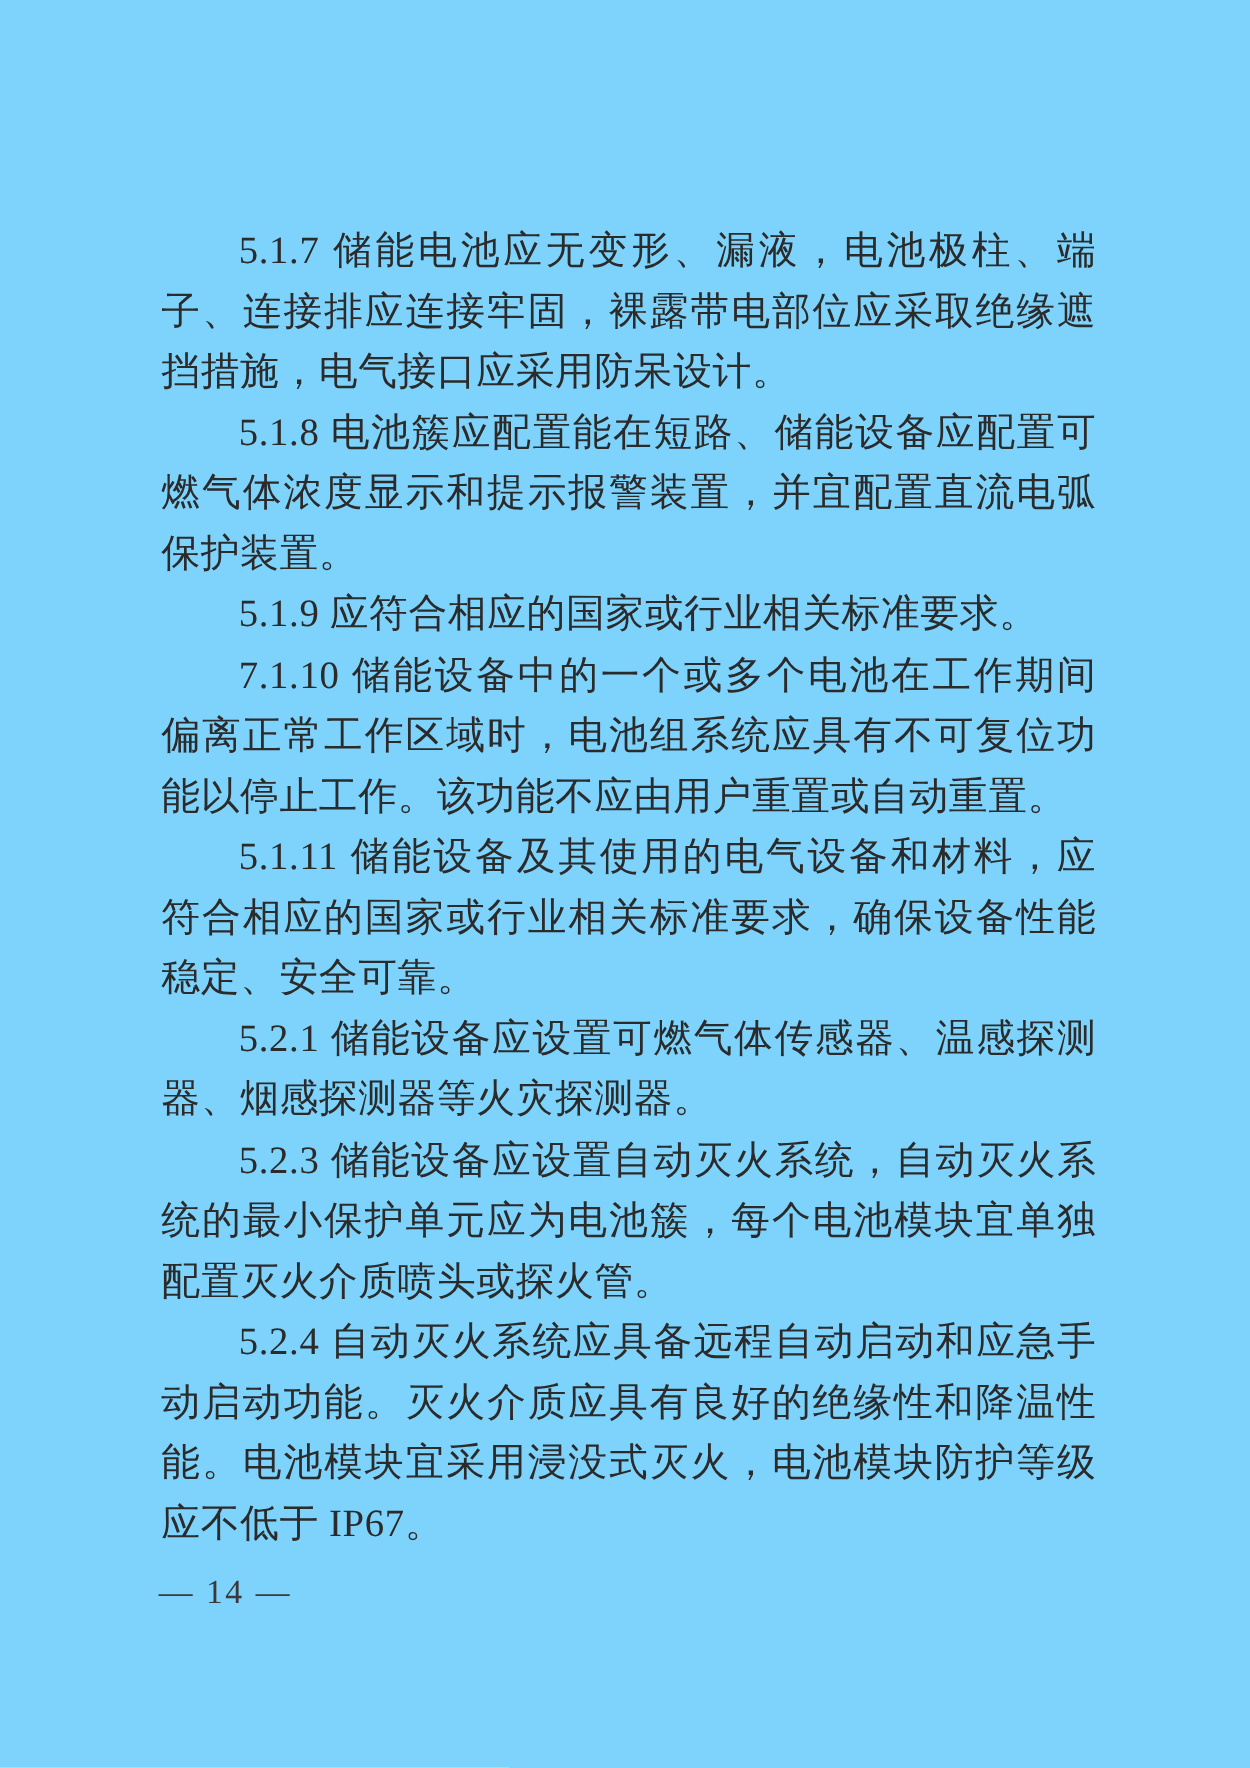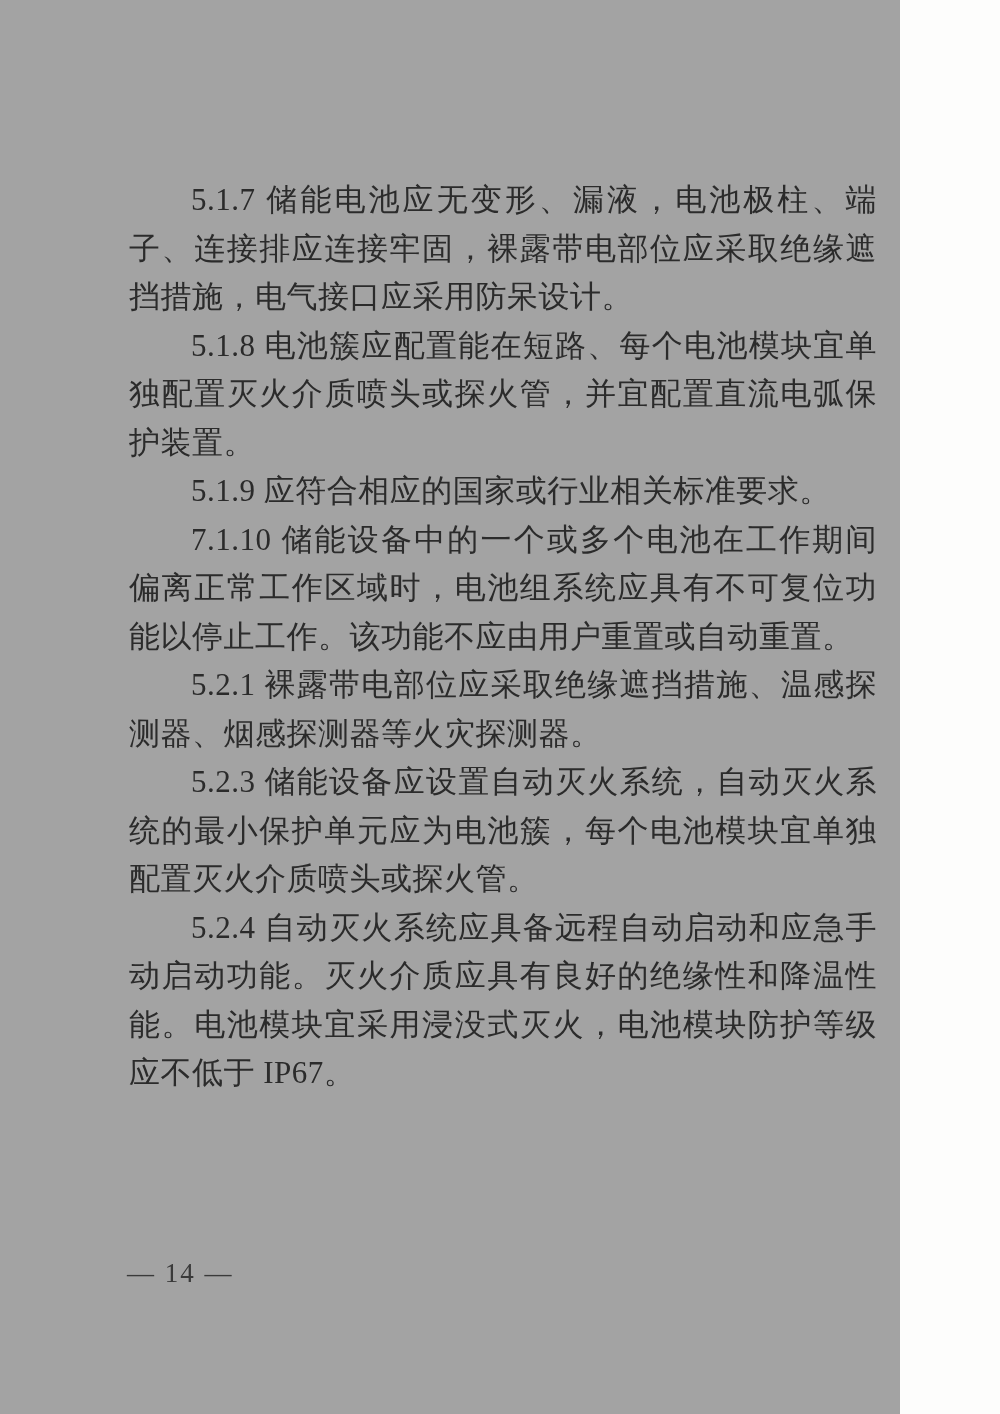--- a/index.html
+++ b/index.html
@@ -8,23 +8,23 @@
   }
   body {
     width: 1000px;
     height: 1414px;
     background: #fdfdfc;
     font-family: "Liberation Serif", "DejaVu Serif", serif;
     overflow: hidden;
   }
   .page {
     position: relative;
-    width: 900px;
+    width: 1000px;
     height: 1414px;
-    background: #a3a3a3;
+    background: #7dd3fc;
   }
   .content {
     position: absolute;
     left: 129px;
     top: 176px;
     width: 748px;
     color: #2b2b2b;
   }
   .content p {
     margin: 0;
@@ -43,21 +43,22 @@
     letter-spacing: 2px;
     color: #3a3a3a;
   }
 </style>
 </head>
 <body>
 
 <div class="page">
   <div class="content">
     <p>5.1.7 储能电池应无变形、漏液，电池极柱、端子、连接排应连接牢固，裸露带电部位应采取绝缘遮挡措施，电气接口应采用防呆设计。</p>
-    <p>5.1.8 电池簇应配置能在短路、每个电池模块宜单独配置灭火介质喷头或探火管，并宜配置直流电弧保护装置。</p>
+    <p>5.1.8 电池簇应配置能在短路、储能设备应配置可燃气体浓度显示和提示报警装置，并宜配置直流电弧保护装置。</p>
     <p>5.1.9 应符合相应的国家或行业相关标准要求。</p>
     <p>7.1.10 储能设备中的一个或多个电池在工作期间偏离正常工作区域时，电池组系统应具有不可复位功能以停止工作。该功能不应由用户重置或自动重置。</p>
-    <p>5.2.1 裸露带电部位应采取绝缘遮挡措施、温感探测器、烟感探测器等火灾探测器。</p>
+    <p>5.1.11 储能设备及其使用的电气设备和材料，应符合相应的国家或行业相关标准要求，确保设备性能稳定、安全可靠。</p>
+    <p>5.2.1 储能设备应设置可燃气体传感器、温感探测器、烟感探测器等火灾探测器。</p>
     <p>5.2.3 储能设备应设置自动灭火系统，自动灭火系统的最小保护单元应为电池簇，每个电池模块宜单独配置灭火介质喷头或探火管。</p>
     <p>5.2.4 自动灭火系统应具备远程自动启动和应急手动启动功能。灭火介质应具有良好的绝缘性和降温性能。电池模块宜采用浸没式灭火，电池模块防护等级应不低于 IP67。</p>
   </div>
   <div class="page-number">— 14 —</div>
 </div>
 
 </body></html>

